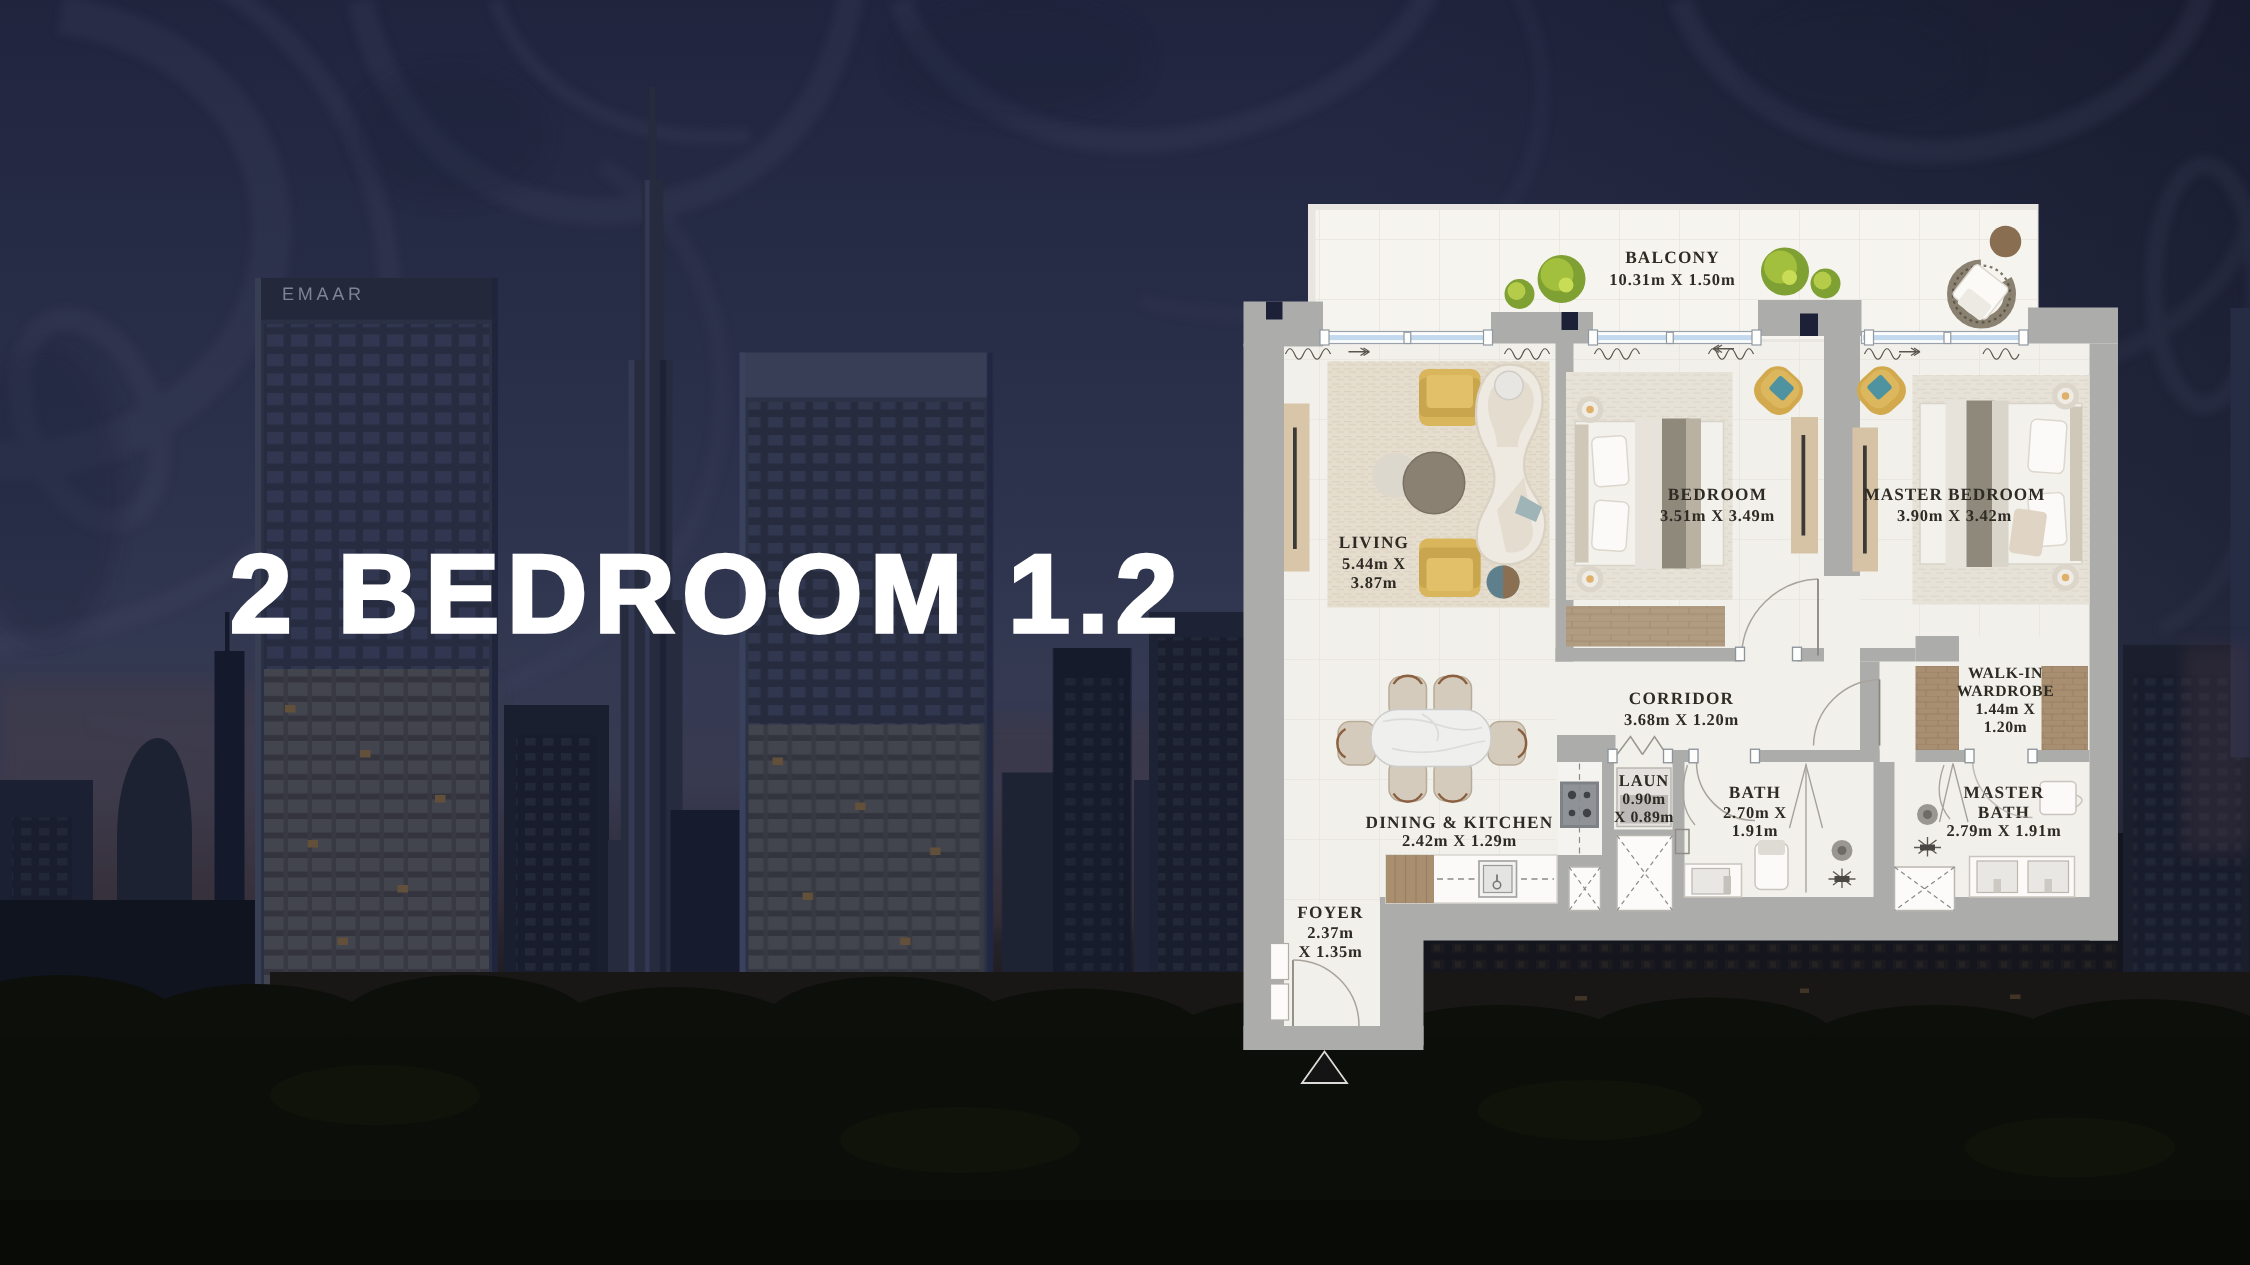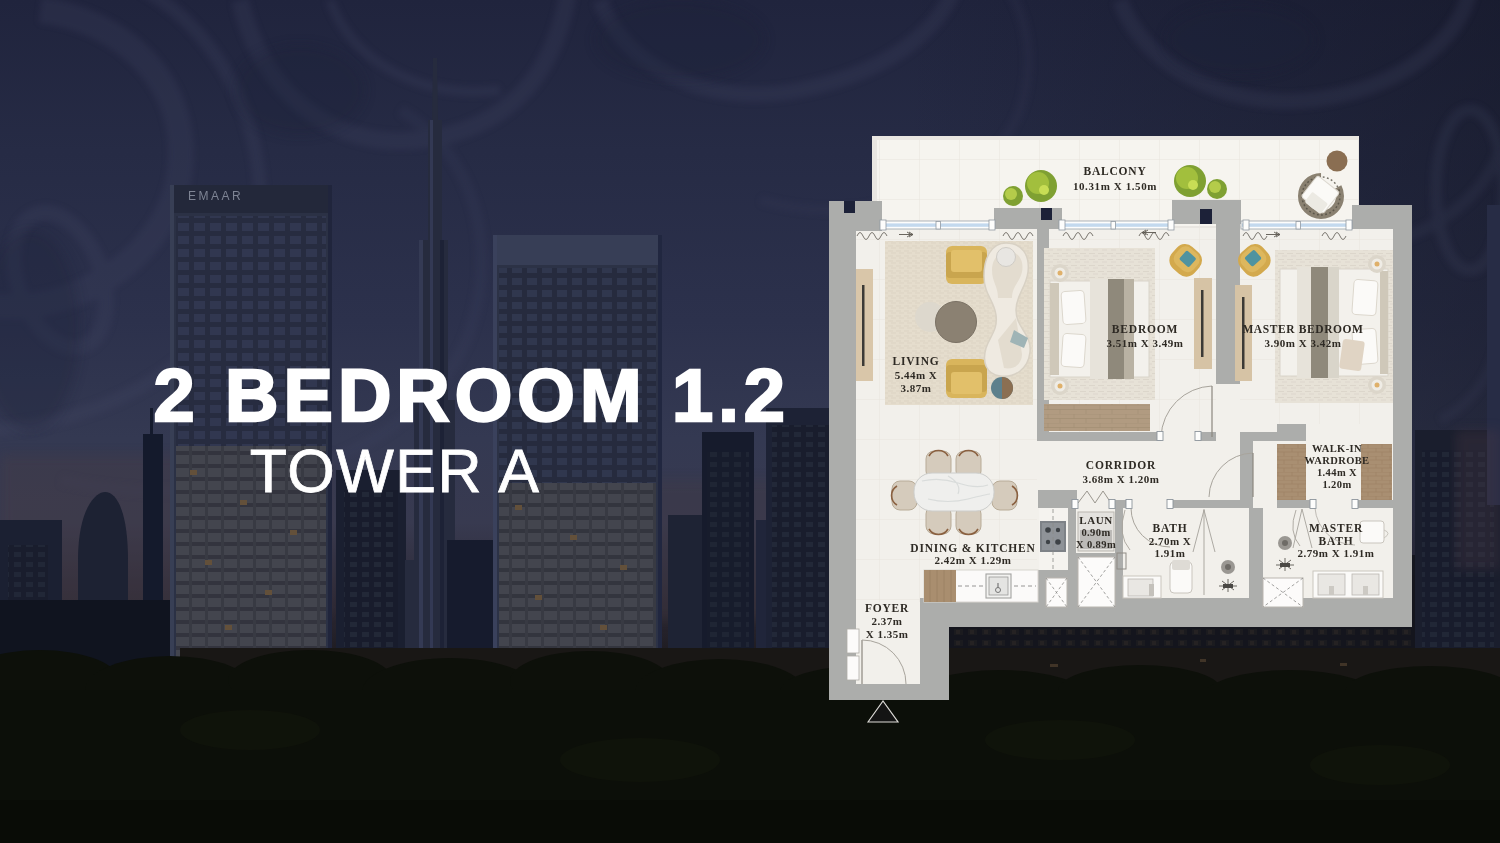--- a/index.html
+++ b/index.html
@@ -176,21 +176,20 @@
     <rect x="0" y="690" width="1500" height="153" fill="#0c0f09"></rect>
     <g fill="#12160b" opacity="0.6">
       <ellipse cx="250" cy="730" rx="70" ry="20"></ellipse>
       <ellipse cx="640" cy="760" rx="80" ry="22"></ellipse>
       <ellipse cx="1060" cy="740" rx="75" ry="20"></ellipse>
       <ellipse cx="1380" cy="765" rx="70" ry="20"></ellipse>
     </g>
     <rect x="0" y="800" width="1500" height="43" fill="#090c06"></rect>
   </svg>
   <div id="t1">2 BEDROOM 1.2</div>
-  <div id="t2">TOWER A</div>
   <svg id="plan" width="1500" height="843" viewBox="0 0 1500 843" style="position:absolute;left:0;top:0;z-index:20;font-family:'Liberation Serif',serif;">
     <defs>
       <pattern id="grid" width="40" height="40" patternUnits="userSpaceOnUse">
         <rect width="40" height="40" fill="none"></rect>
         <path d="M40,0 L40,40 M0,40 L40,40" stroke="#e8e4dd" stroke-width="1" fill="none"></path>
       </pattern>
       <pattern id="rugtex" width="8" height="5" patternUnits="userSpaceOnUse">
         <rect width="8" height="5" fill="none"></rect>
         <path d="M0,1 h5 M3,3 h5" stroke="#d8cdbb" stroke-width="0.8" fill="none" opacity="0.8"></path>
       </pattern>

